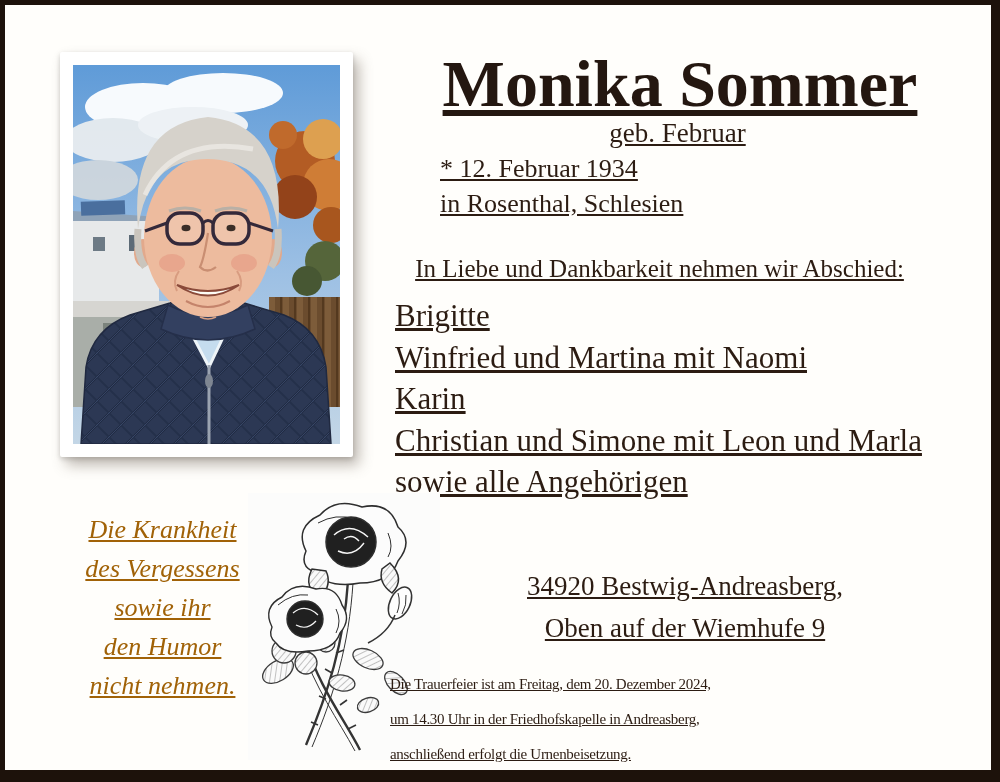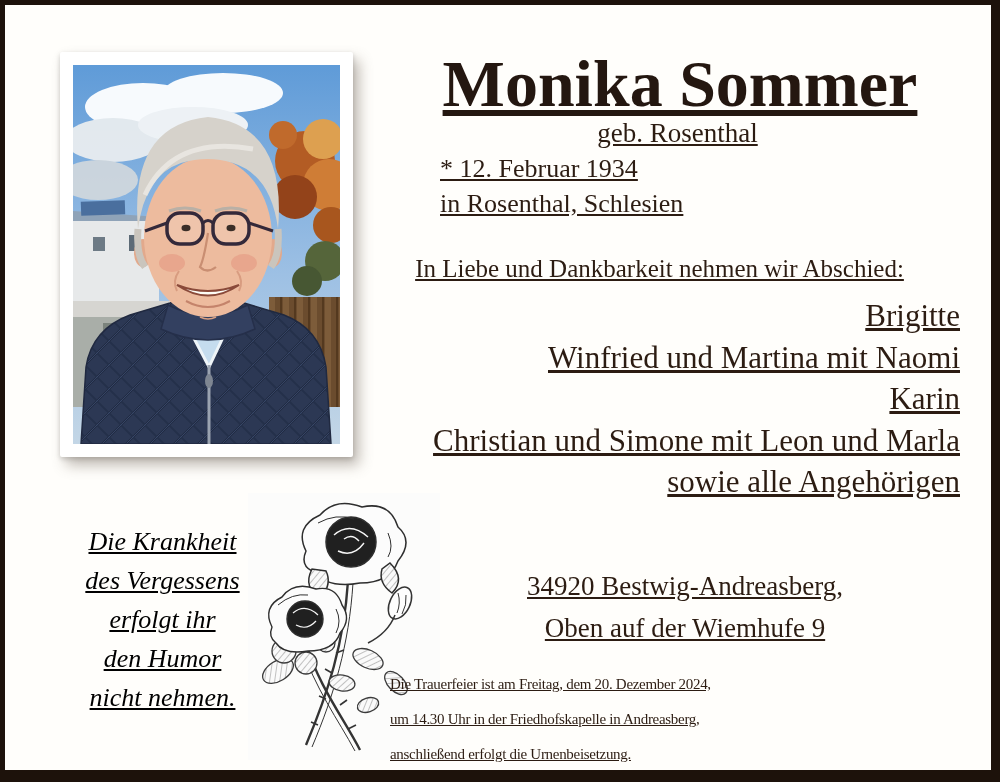--- a/index.html
+++ b/index.html
@@ -30,25 +30,25 @@
     left:390px;top:46px;width:570px;text-align:center;
     font-size:66px;font-weight:bold;line-height:66px;color:#241710;
     letter-spacing:0;
   }
   .maiden{left:390px;top:113px;width:565px;text-align:center;font-size:27px;line-height:30px;}
   .birth{left:435px;top:149px;font-size:26px;line-height:30px;white-space:nowrap;}
   .death{left:690px;top:149px;font-size:26px;line-height:30px;white-space:nowrap;}
   .birthplace{left:435px;top:184px;font-size:26px;line-height:30px;white-space:nowrap;}
   
   .farewell{left:372px;top:249px;width:565px;text-align:center;font-size:25px;line-height:30px;}
-  .mourners{left:390px;top:290px;width:565px;text-align:right;font-size:31px;line-height:41.5px;}
+  .mourners{left:390px;top:290px;width:565px;text-align:left;font-size:31px;line-height:41.5px;}
   
   .epitaph{
-    left:40px;top:517px;width:235px;text-align:center;
-    font-style:italic;font-size:26px;line-height:39px;color:#000000;
+    left:40px;top:505px;width:235px;text-align:center;
+    font-style:italic;font-size:26px;line-height:39px;color:#a16207;
   }
   
   .rose-box{left:243px;top:488px;width:192px;height:267px;background:#fcfcfb;}
   
   .residence{left:400px;top:560px;width:560px;text-align:center;font-size:27px;line-height:42px;}
   .funeral{left:385px;top:662px;width:555px;text-align:left;font-size:15px;line-height:35px;letter-spacing:-0.3px;}
 </style>
 </head>
 <body>
 
@@ -153,37 +153,37 @@
         <path d="M164,206 Q171,216 166,226" stroke="#d89c80" stroke-width="2" fill="none"></path>
 
         <path d="M104,220 Q135,241 166,220 Q135,232 104,220 Z" fill="#fdfdf6" stroke="#8a4a3a" stroke-width="2"></path>
         <path d="M113,236 Q135,248 157,236" stroke="#c4836b" stroke-width="2" fill="none"></path>
         <path d="M127,252 Q135,256 143,252" stroke="#d8a083" stroke-width="1.6" fill="none"></path>
       </g>
     </svg>
   </div>
 
   <div class="abs name-title txt">Monika Sommer</div>
-  <div class="abs maiden txt">geb. Rosenthal</div>
+  <div class="abs maiden txt">geb. Februar</div>
   <div class="abs birth txt">* 12. Februar 1934</div>
   <div class="abs birthplace txt">in Rosenthal, Schlesien</div>
 
   <div class="abs farewell txt">In Liebe und Dankbarkeit nehmen wir Abschied:</div>
   <div class="abs mourners txt">
       <div>Brigitte</div>
       <div>Winfried und Martina mit Naomi</div>
       <div>Karin</div>
       <div>Christian und Simone mit Leon und Marla</div>
       <div>sowie alle Angehörigen</div>
     </div>
 
   <div class="abs epitaph">
       <div>Die Krankheit</div>
       <div>des Vergessens</div>
-      <div>erfolgt ihr</div>
+      <div>sowie ihr</div>
       <div>den Humor</div>
       <div>nicht nehmen.</div>
     </div>
 
   <div class="abs rose-box">
     <svg width="192" height="267" viewBox="0 0 192 267">
       <defs>
         <pattern id="hatch" width="5" height="5" patternUnits="userSpaceOnUse" patternTransform="rotate(40)">
           <rect width="5" height="5" fill="#fafafa"></rect>
           <line x1="0" y1="0" x2="0" y2="5" stroke="#7a7a7a" stroke-width="0.9"></line>

